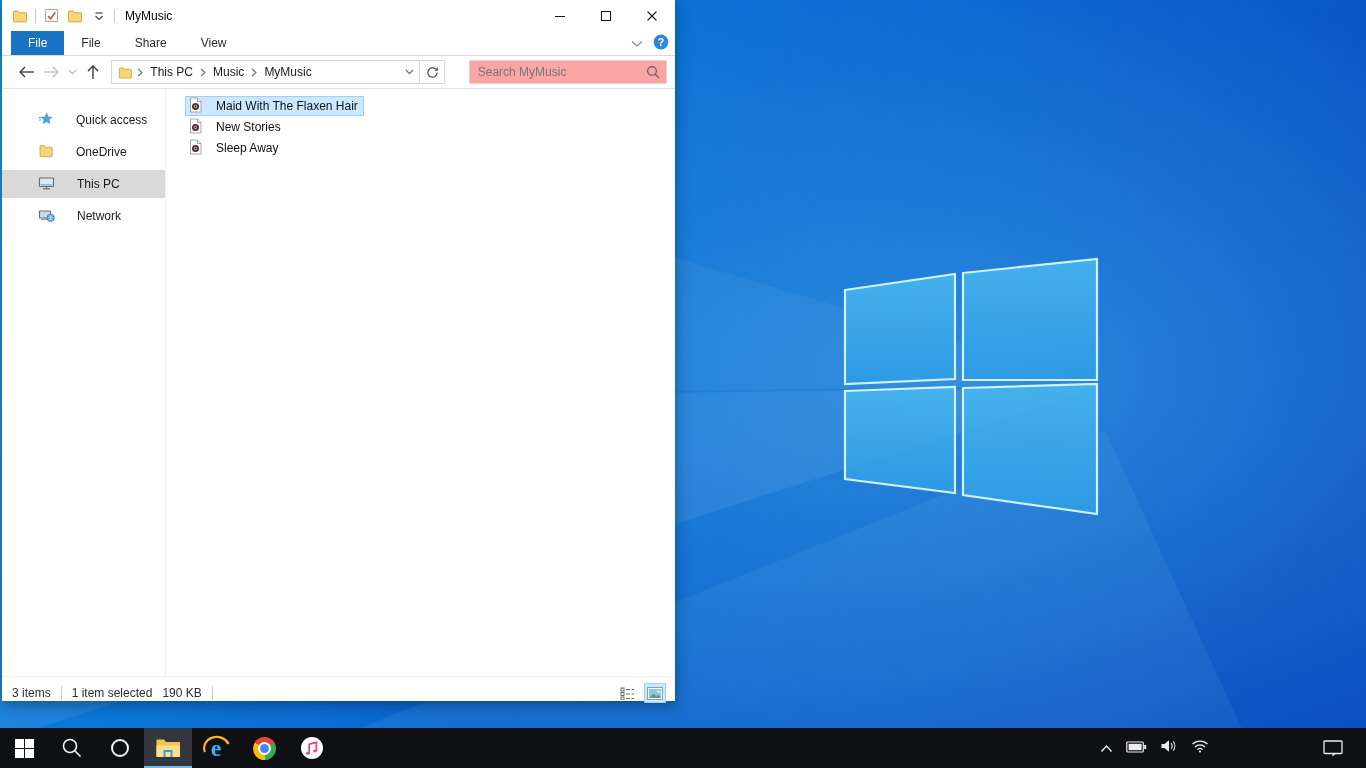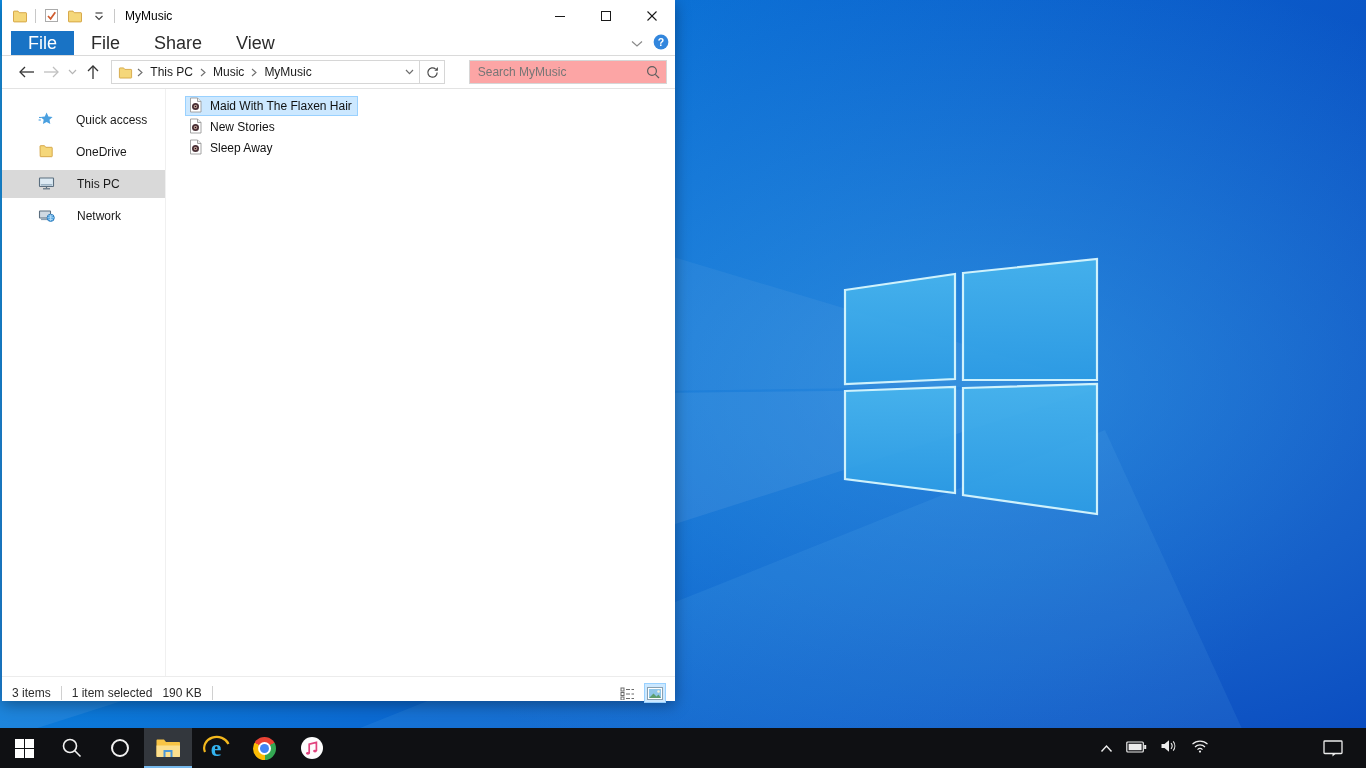--- a/index.html
+++ b/index.html
@@ -16,21 +16,21 @@
   .titlebar { height:31px; display:flex; align-items:center; background:#fff; }
   .qat { display:flex; align-items:center; gap:6px; padding-left:9px; }
   .qat .sep { width:1px; height:14px; background:#c8c8c8; }
   .qat-btn { width:18px; height:18px; display:flex; align-items:center; justify-content:center; }
   .win-title { margin-left:4px; font-size:12px; color:#000; white-space:nowrap; }
   .caption-buttons { margin-left:auto; display:flex; height:31px; }
   .cap-btn { width:46px; height:31px; display:flex; align-items:center; justify-content:center; }
 
   .tabs-row { position:relative; height:25px; display:flex; align-items:stretch; background:#fff;
               border-bottom:1px solid #dadada; }
-  .tab { padding:0 17px; display:flex; align-items:center; font-size:18px; color:#2b2b2b; }
+  .tab { padding:0 17px; display:flex; align-items:center; font-size:12px; color:#2b2b2b; }
   .tab.file { margin-left:9px; background:#1973c5; color:#fff; }
   .ribbon-right { position:absolute; right:6px; top:0; height:25px; display:flex; align-items:center; gap:10px; }
 
   .navbar { height:33px; display:flex; align-items:center; padding:0 8px 0 12px; border-bottom:1px solid #e3e3e3; }
   .nav-btn { width:26px; height:24px; display:flex; align-items:center; justify-content:center; }
   .nav-btn.narrow { width:16px; }
   .addressbar { display:flex; align-items:center; height:24px; border:1px solid #d6d6d6; background:#fff;
                 width:318px; margin-left:6px; }
   .addr-icon { padding:0 3px 0 6px; display:flex; align-items:center; }
   .crumbs { display:flex; align-items:center; height:100%; flex:1; overflow:hidden; }
@@ -46,21 +46,21 @@
   .searchbox input::placeholder { color:#767676; }
   .search-icon-wrap { width:26px; display:flex; align-items:center; justify-content:center; }
 
   .main { display:flex; height:587px; }
   .sidebar { width:164px; padding-top:17px; background:#fff; border-right:1px solid #f0f0f0; }
   .side-item { height:28px; margin-bottom:4px; display:flex; align-items:center; padding-left:36px; gap:22px;
                color:#1a1a1a; }
   .side-item.selected { background:#d9d9d9; }
   .filelist { flex:1; padding:7px 0 0 19px; }
   .file-row { height:21px; display:block; }
-  .file-item { display:inline-flex; align-items:center; height:20px; padding:0 5px 0 2px; gap:7px;
+  .file-item { display:inline-flex; align-items:center; height:20px; padding:0 5px 0 2px; gap:13px;
                border:1px solid transparent; }
   .file-item.selected { background:#cce8ff; border-color:#99d1ff; }
   .file-name { white-space:nowrap; color:#111; }
 
   .statusbar { height:25px; border-top:1px solid #ececec; display:flex; align-items:center; padding:8px 10px 0 10px;
                color:#2b2b2b; }
   .status-sep { width:1px; height:14px; background:#d0d0d0; margin:0 10px; }
   .status-text { white-space:nowrap; }
   .status-size { margin-left:10px; }
   .view-toggles { margin-left:auto; display:flex; align-items:center; gap:8px; }

